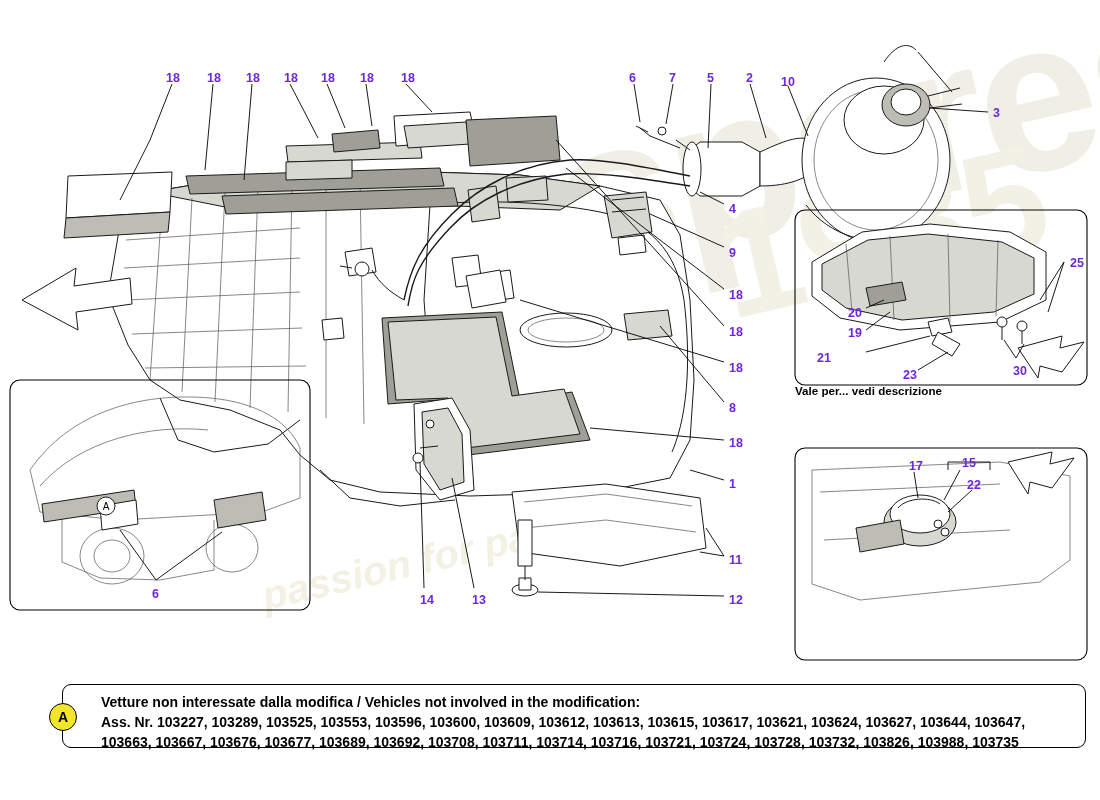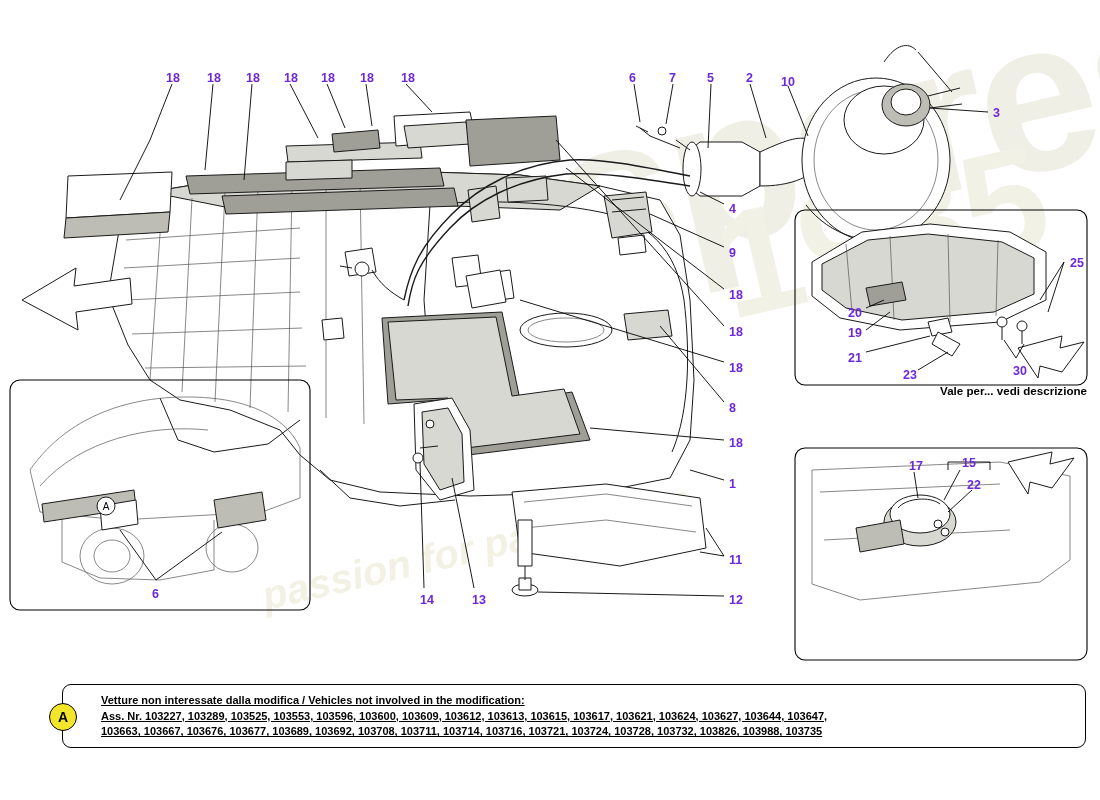--- a/index.html
+++ b/index.html
@@ -39,29 +39,29 @@
   
   .lbl { position:absolute; font-size:12.5px; font-weight:bold; color:#6d28d9;
          line-height:1; }
 
   
   #note {
     position:absolute; left:62px; top:684px; width:1024px; height:64px;
     border:1.2px solid #000; border-radius:9px; background:#fff;
   }
   #note .txt { position:absolute; left:38px; top:8px; right:8px;
-    font-size:11px; font-weight:bold; color:#000; line-height:1.42;text-decoration:underline; }
+    font-size:14px; font-weight:bold; color:#000; line-height:1.42; }
   #noteBadge { position:absolute; left:-14px; top:18px; width:28px; height:28px;
     border-radius:50%; background:#f2e52a; border:1.4px solid #000;
     display:flex; align-items:center; justify-content:center;
     font-size:14px; font-weight:bold; }
 
   
   .cap { position:absolute; font-size:11.6px; font-weight:bold; color:#000;
-         line-height:1.45; text-align:right; }
+         line-height:1.45; text-align:left; }
 </style>
 </head>
 <body>
 
 <div id="stage">
 
   <div class="wm wm1">eurospares</div>
   <div class="wm wm2">passion for parts since</div>
   <div class="wm wm3">1985</div>
 
@@ -319,21 +319,21 @@
   <div class="lbl" style="left:472px;top:594px">13</div>
   <div class="lbl" style="left:152px;top:588px">6</div>
 
   <div class="lbl" style="left:909px;top:460px">17</div>
   <div class="lbl" style="left:962px;top:457px">15</div>
   <div class="lbl" style="left:967px;top:479px">22</div>
 
   <div class="lbl" style="left:1070px;top:257px">25</div>
   <div class="lbl" style="left:848px;top:307px">20</div>
   <div class="lbl" style="left:848px;top:327px">19</div>
-  <div class="lbl" style="left:848px;top:352px">21</div>
+  <div class="lbl" style="left:817px;top:352px">21</div>
   <div class="lbl" style="left:903px;top:369px">23</div>
   <div class="lbl" style="left:1013px;top:365px">30</div>
 
   <div class="cap" style="left:795px;top:383px;width:292px;">Vale per... vedi descrizione</div>
 
   <div id="note">
     <div id="noteBadge">A</div>
     <div class="txt">
       <div>Vetture non interessate dalla modifica / Vehicles not involved in the modification:</div>
       <div>Ass. Nr. 103227, 103289, 103525, 103553, 103596, 103600, 103609, 103612, 103613, 103615, 103617, 103621, 103624, 103627, 103644, 103647,</div>

